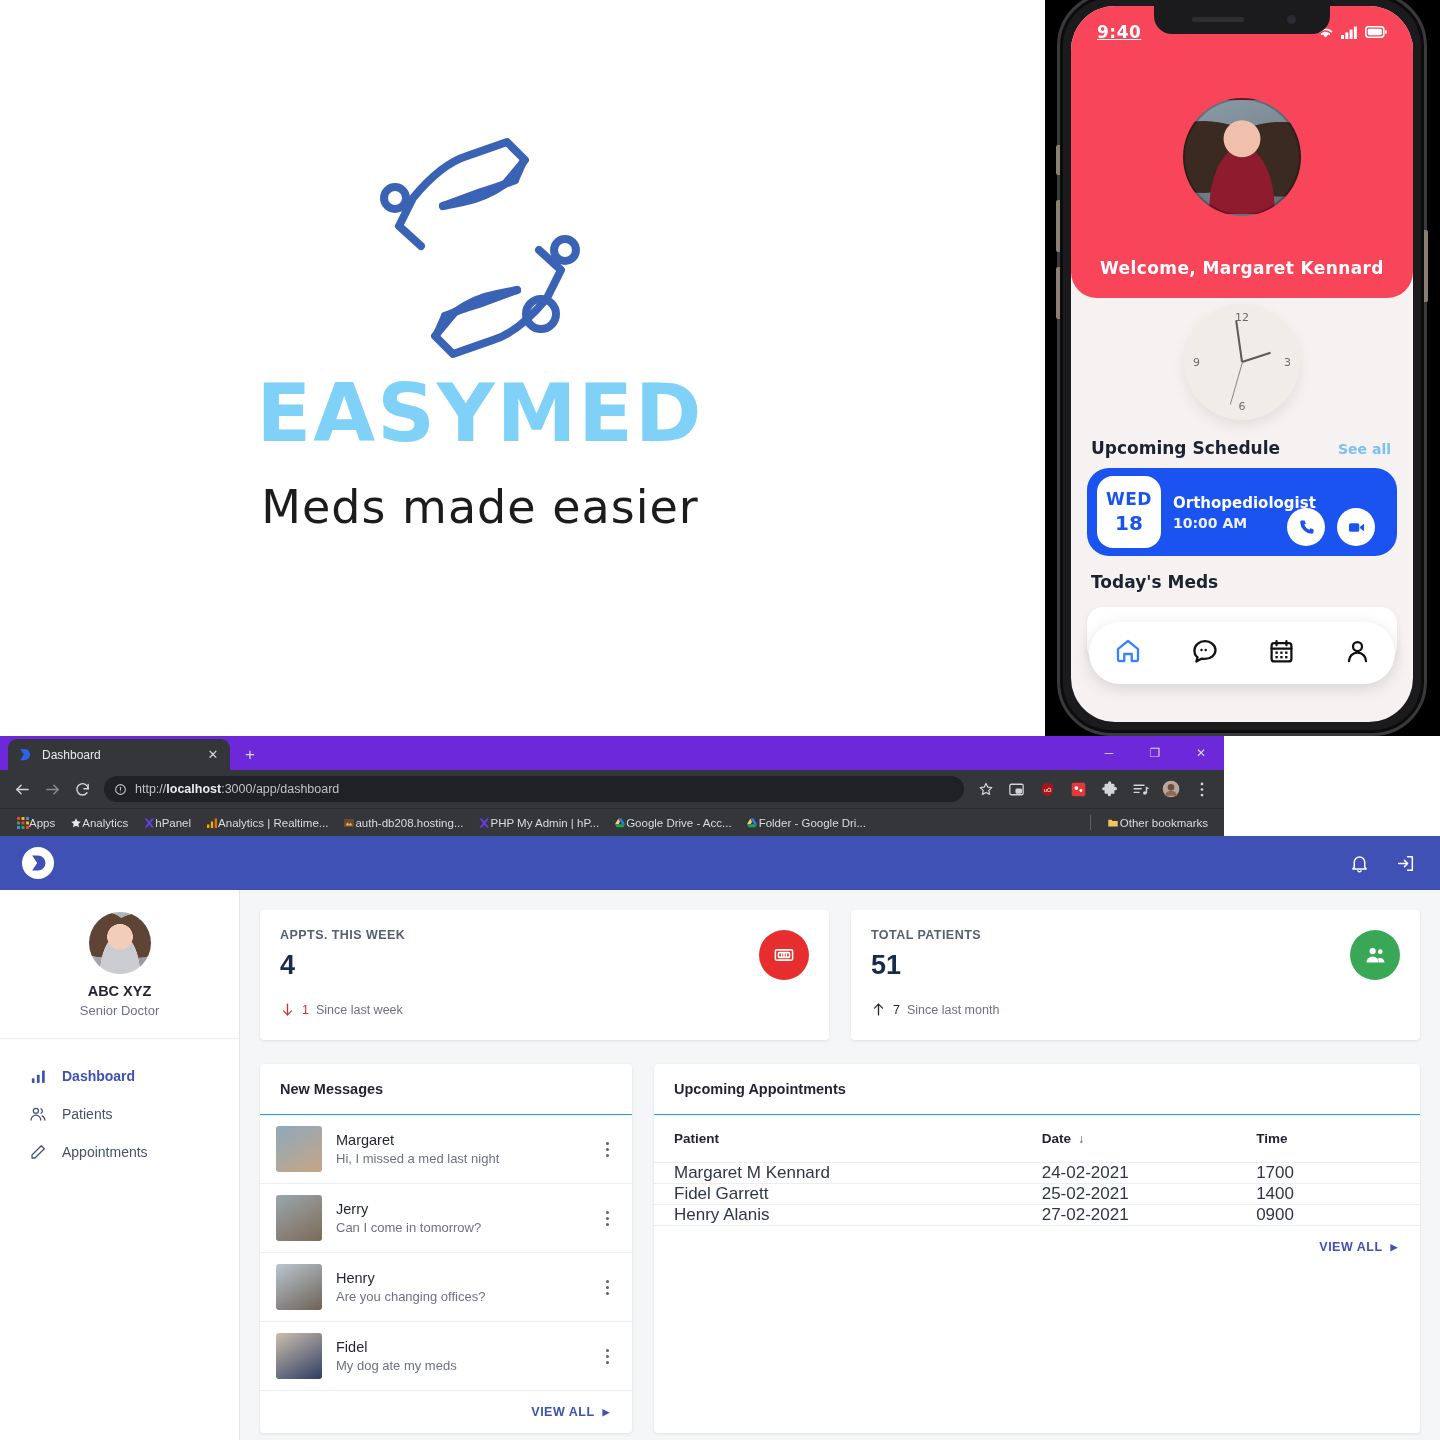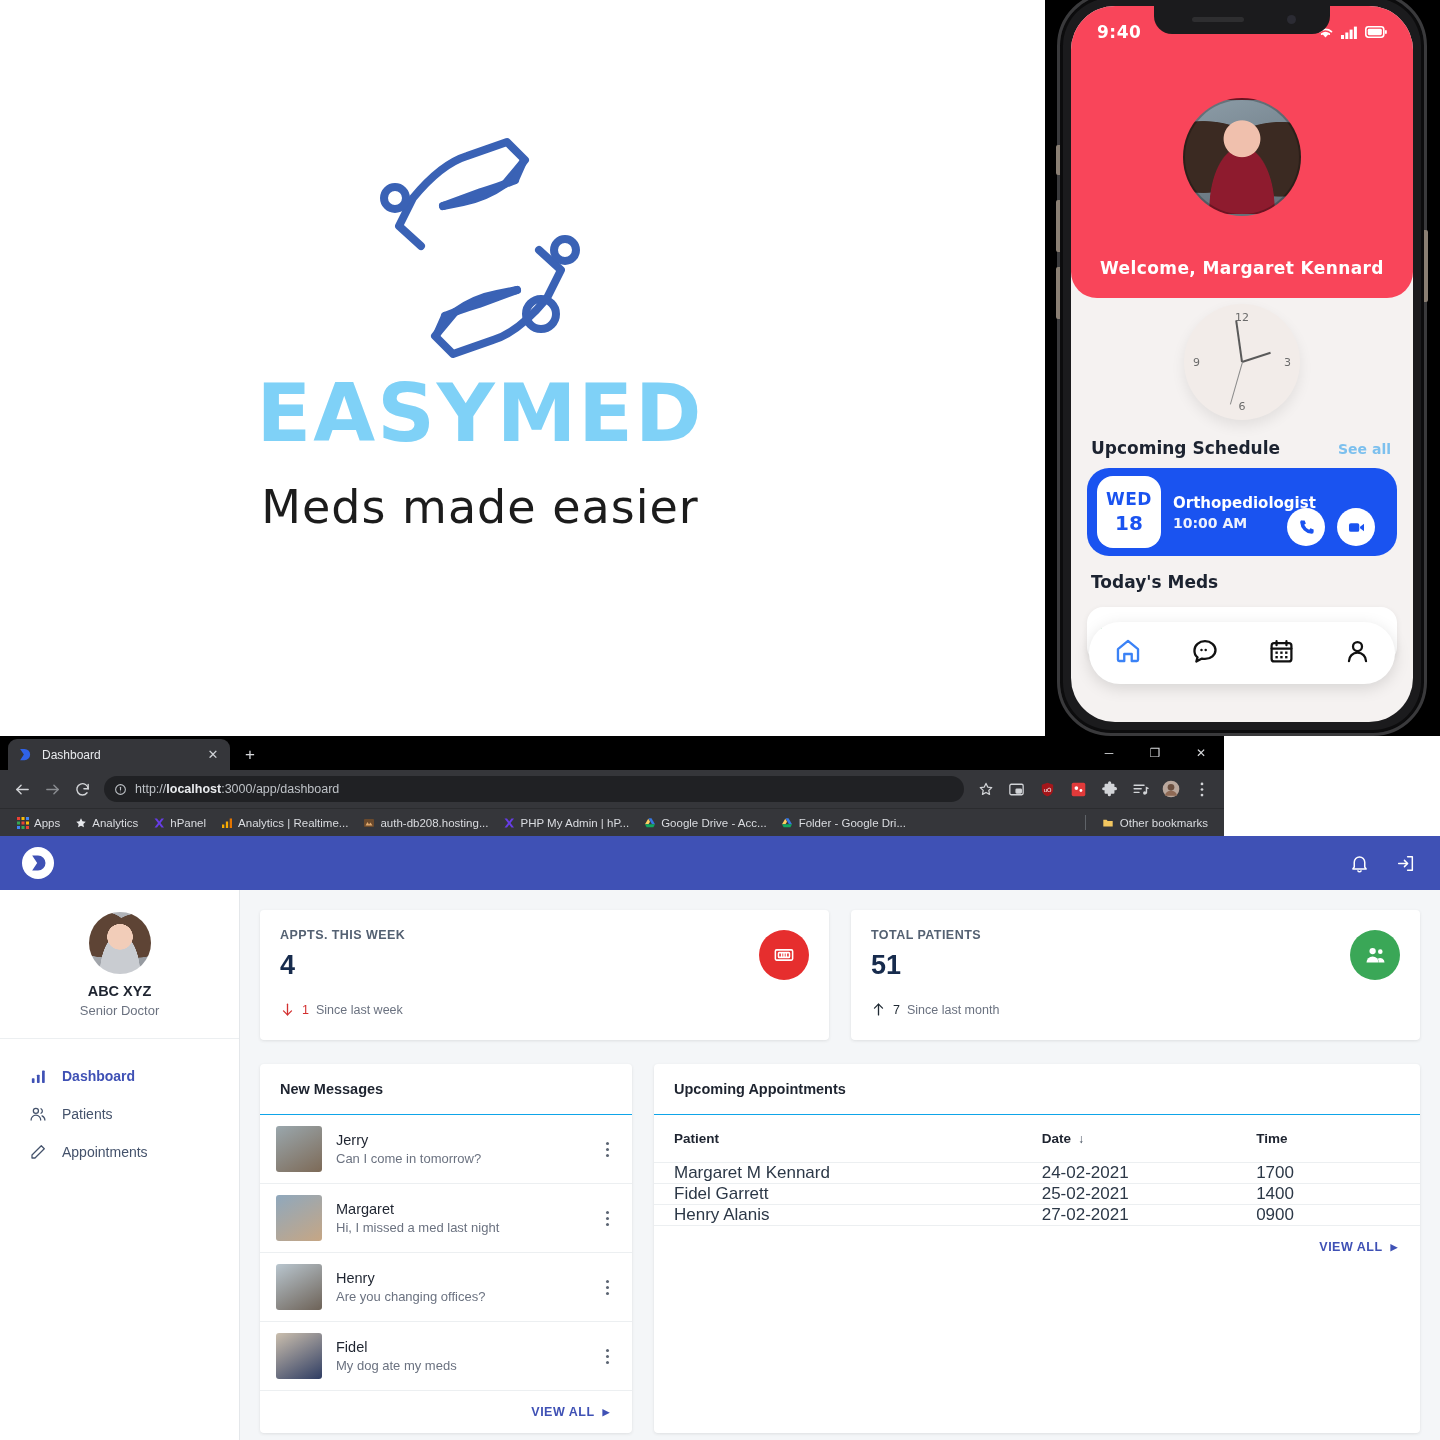--- a/index.html
+++ b/index.html
@@ -63,20 +63,21 @@
   }
   #phone-sidebtn-1 { position:absolute; left:-4px; top:150px; width:4px; height:30px; background:#8a7f73; border-radius:2px 0 0 2px;}
   #phone-sidebtn-2 { position:absolute; left:-4px; top:205px; width:4px; height:52px; background:#8a7f73; border-radius:2px 0 0 2px;}
   #phone-sidebtn-3 { position:absolute; left:-4px; top:272px; width:4px; height:52px; background:#8a7f73; border-radius:2px 0 0 2px;}
   #phone-sidebtn-4 { position:absolute; right:-4px; top:235px; width:4px; height:72px; background:#8a7f73; border-radius:0 2px 2px 0;}
 
   #phone-header {
     position: relative; height: 292px; background: #f9455a;
     border-bottom-left-radius: 26px; border-bottom-right-radius: 26px;
     color: #ffffff;
+    text-decoration: underline;
   }
   #phone-statusbar {
     display: flex; align-items: center; justify-content: space-between;
     padding: 16px 26px 0 26px; font-size: 17px; font-weight: 700;
     font-family: "DejaVu Sans", sans-serif; letter-spacing: 0.5px;
   }
   #phone-statusbar .status-icons { display: flex; align-items: center; gap: 7px; }
   #phone-avatar {
     position: absolute; left: 50%; transform: translateX(-50%); top: 92px;
     width: 118px; height: 118px; border-radius: 50%;
@@ -167,21 +168,21 @@
   #phone-tabbar {
     position: absolute; left: 18px; right: 18px; bottom: 38px; height: 62px;
     background: #ffffff; border-radius: 32px; display: flex;
     align-items: center; justify-content: space-around;
     box-shadow: 0 4px 16px rgba(0,0,0,.13);
   }
 
   
   #browser {
     position: absolute; left: 0; top: 736px; width: 1224px; height: 704px;
-    background: #000000;
+    background: #6d28d9;
   }
   #tabstrip { height: 34px; display: flex; align-items: flex-end; position: relative; }
   #tab-active {
     margin-left: 8px; width: 222px; height: 31px; background: #35363a;
     border-radius: 9px 9px 0 0; display: flex; align-items: center;
     padding: 0 8px; color: #e8eaed; font-size: 12px;
   }
   #tab-active .tab-fav {
     width: 17px; height: 17px; display: flex; align-items: center; justify-content: center;
     margin-right: 9px; flex: 0 0 auto;
@@ -219,21 +220,21 @@
   }
   #omnibox .url { white-space: nowrap; overflow: hidden; }
   #omnibox .url b { color: #e8eaed; font-weight: 700; }
   #tb-right { display: flex; align-items: center; gap: 3px; }
 
   #bookmarkbar {
     height: 28px; background: #35363a; display: flex; align-items: center;
     padding: 0 10px; gap: 2px; font-size: 11.5px; color: #dadce0;
     border-top: 1px solid #2b2c2f;
   }
-  .bm { display: flex; align-items: center; gap: 5px; padding: 2px 6px; white-space: nowrap; }
+  .bm { display: flex; align-items: center; padding: 2px 6px; white-space: nowrap; }
   .bm .bm-ico { width: 13px; height: 13px; flex: 0 0 auto; display:flex; align-items:center; justify-content:center;}
   #bm-spacer { flex: 1 1 auto; }
   #bm-sep { width: 1px; height: 15px; background: #5f6368; margin: 0 8px; }
 
   
   #app { position: absolute; left: 0; top: 100px; width: 1440px; height: 604px; background: #f4f6f8; }
   #appbar {
     height: 54px; background: #3f51b5; display: flex; align-items: center;
     justify-content: space-between; padding: 0 22px;
   }
@@ -783,37 +784,37 @@
             </div>
           </div>
         </div>
 
         <div id="panel-row">
 
           <div class="panel" id="messages-panel">
             <div class="panel-title">New Messages</div>
 
             <div class="msg-row">
+              <div class="msg-thumb" style="background:linear-gradient(150deg,#8fa8bd,#c6a684)"></div>
+              <div class="msg-text">
+                <div class="msg-name">Margaret</div>
+                <div class="msg-snippet">Hi, I missed a med last night</div>
+              </div>
+              <div class="msg-more">
+                  <i></i>
+                  <i></i>
+                  <i></i>
+                </div>
+            </div>
+
+            <div class="msg-row">
               <div class="msg-thumb" style="background:linear-gradient(150deg,#9aa7ad,#7d6a57)"></div>
               <div class="msg-text">
                 <div class="msg-name">Jerry</div>
                 <div class="msg-snippet">Can I come in tomorrow?</div>
-              </div>
-              <div class="msg-more">
-                  <i></i>
-                  <i></i>
-                  <i></i>
-                </div>
-            </div>
-
-            <div class="msg-row">
-              <div class="msg-thumb" style="background:linear-gradient(150deg,#8fa8bd,#c6a684)"></div>
-              <div class="msg-text">
-                <div class="msg-name">Margaret</div>
-                <div class="msg-snippet">Hi, I missed a med last night</div>
               </div>
               <div class="msg-more">
                   <i></i>
                   <i></i>
                   <i></i>
                 </div>
             </div>
 
             <div class="msg-row">
               <div class="msg-thumb" style="background:linear-gradient(150deg,#b9c6cf,#6d6257)"></div>

